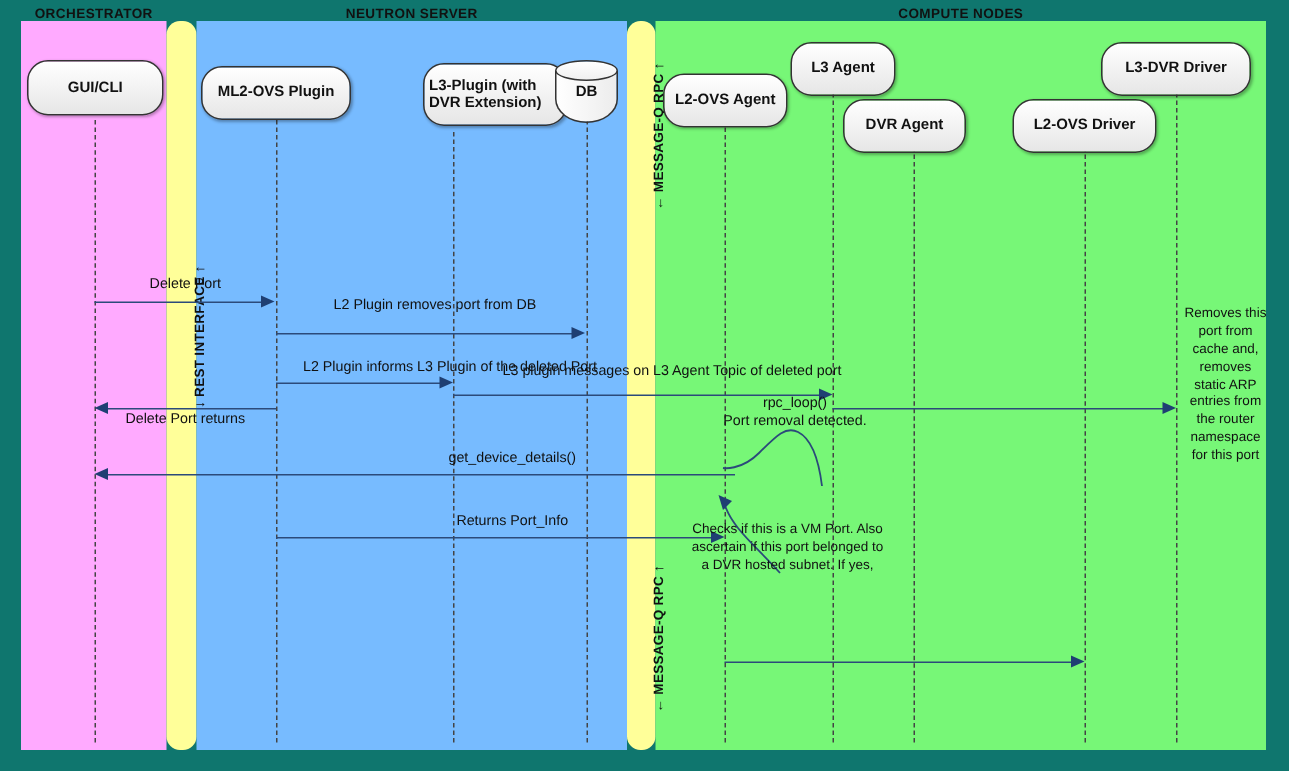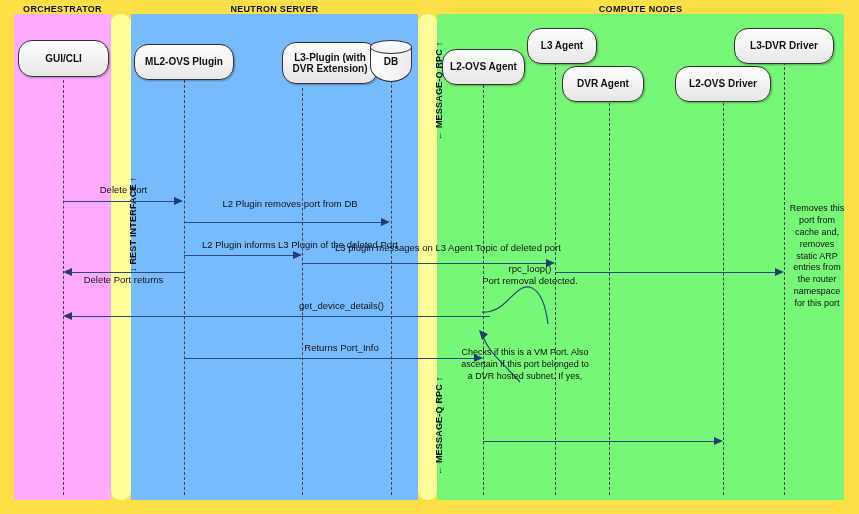--- a/index.html
+++ b/index.html
@@ -1,17 +1,17 @@
 <!DOCTYPE html>
 <html><head>
 <meta charset="utf-8">
 <style>
   html,body{margin:0;padding:0;background:#ffffff;}
   body{font-family:"Liberation Sans",sans-serif;}
-  #canvas{position:relative;width:859px;height:514px;background:#fde047;overflow:hidden;}
+  #canvas{position:relative;width:859px;height:514px;background:#0f766e;overflow:hidden;}
 
   
   .band{position:absolute;top:14px;height:486px;}
   .band.pink{left:14px;width:97px;background:#ffaaff;}
   .band.yellowL{left:111px;width:20px;background:#ffff99;border-radius:9px;}
   .band.blue{left:131px;width:287px;background:#77bbff;}
   .band.yellowR{left:418px;width:19px;background:#ffff99;border-radius:9px;}
   .band.green{left:437px;width:407px;background:#77f777;}
 
   
@@ -22,21 +22,21 @@
   .vlabel{position:absolute;font-size:9px;font-weight:bold;color:#111;white-space:nowrap;
     transform-origin:0 0;transform:rotate(-90deg);letter-spacing:.2px;}
 
   
   .lifeline{position:absolute;width:0;border-left:1.6px dashed #444;}
 
   
   .actor{position:absolute;border:1.3px solid #333;border-radius:14px;
     background:linear-gradient(#ffffff,#e6e6e6);
     box-shadow:1px 1px 2px rgba(0,0,0,.3);
-    display:flex;align-items:center;justify-content:center;text-align:center;
+    display:flex;align-items:center;justify-content:center;
     font-size:10px;font-weight:bold;color:#111;line-height:1.15;padding:17px 3px;
     box-sizing:border-box;}
 
   
   .db{position:absolute;box-sizing:border-box;}
   .db .body{position:absolute;left:0;right:0;top:7px;bottom:0;
     border-left:1.3px solid #333;border-right:1.3px solid #333;border-bottom:1.3px solid #333;
     border-radius:0 0 50% 50%/0 0 16px 16px;background:linear-gradient(90deg,#fff,#ececec);}
   .db .top{position:absolute;left:0;top:0;width:100%;height:14px;box-sizing:border-box;
     border:1.3px solid #333;border-radius:50%/50%;background:linear-gradient(#fff,#f0f0f0);}

